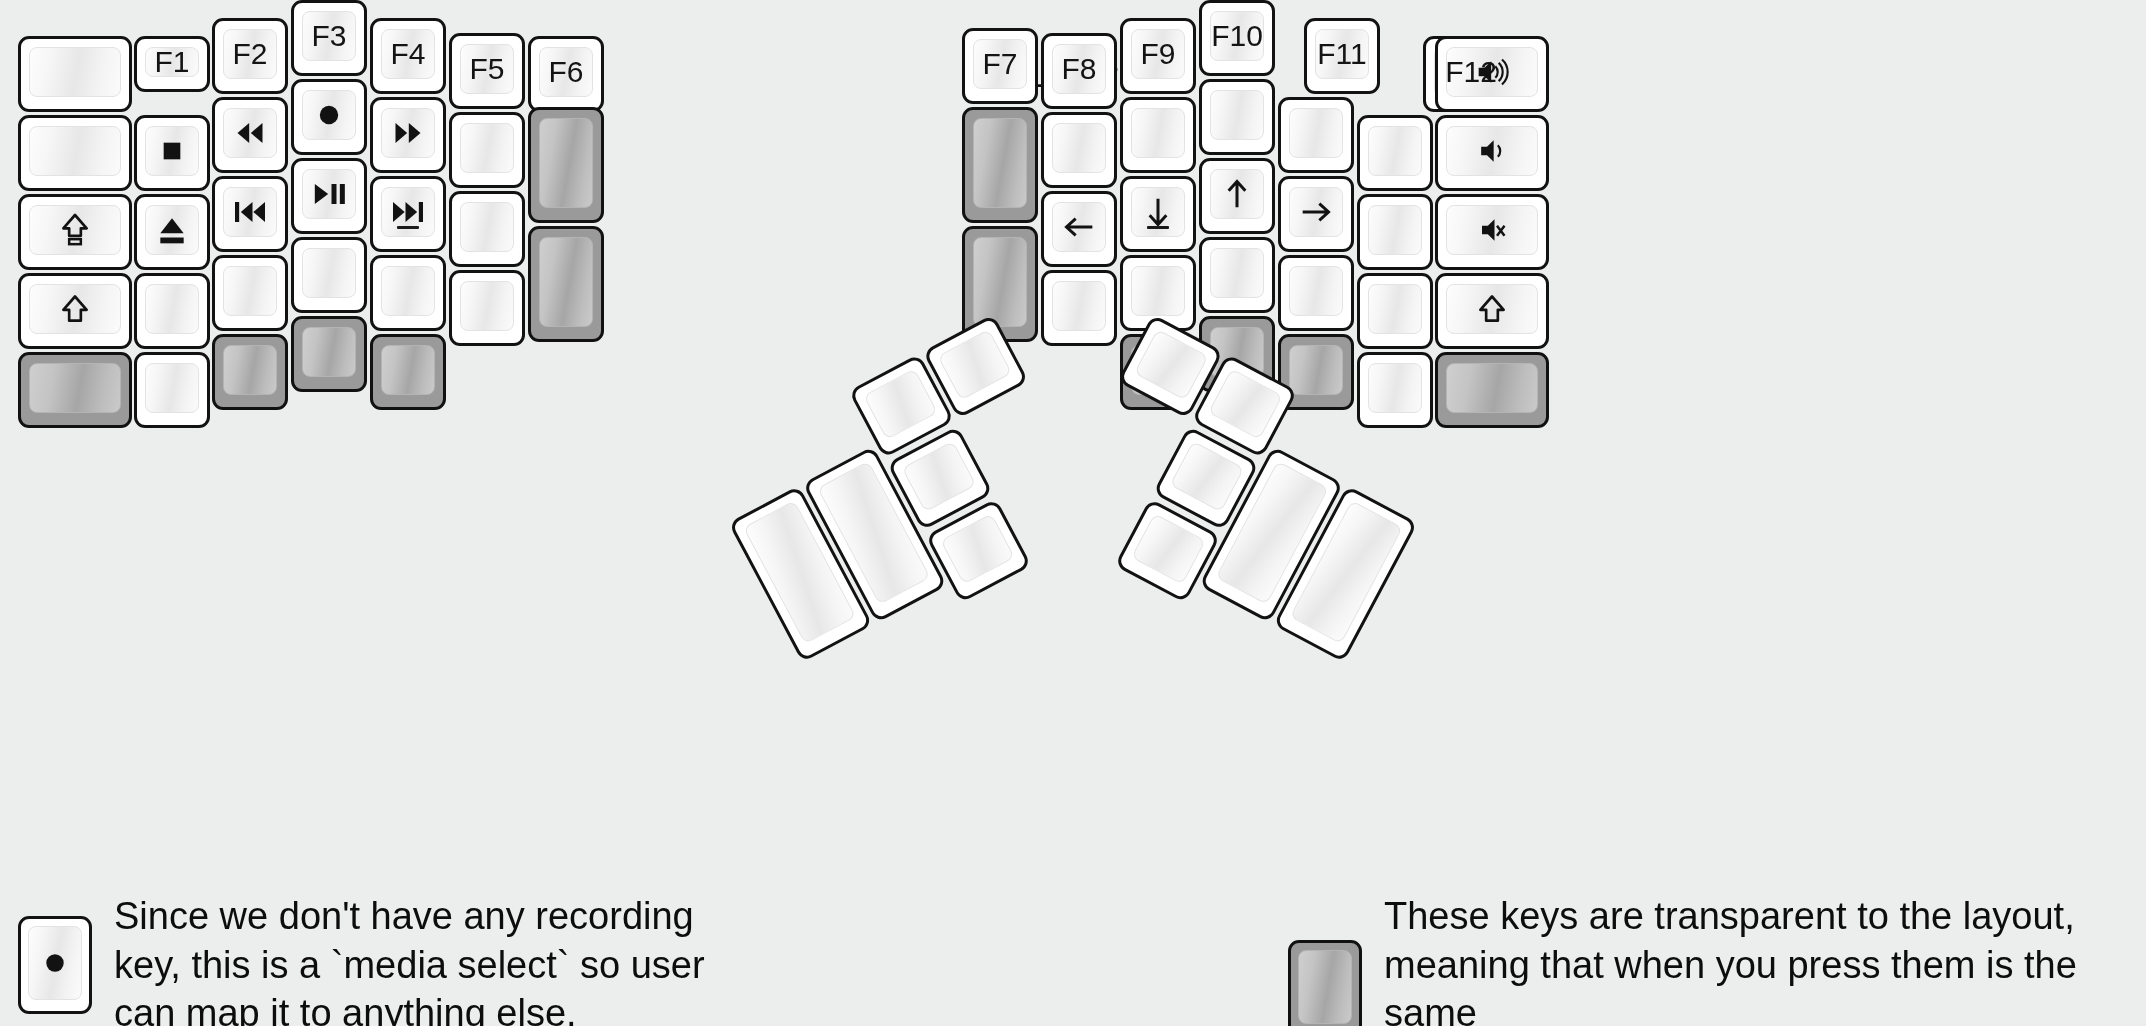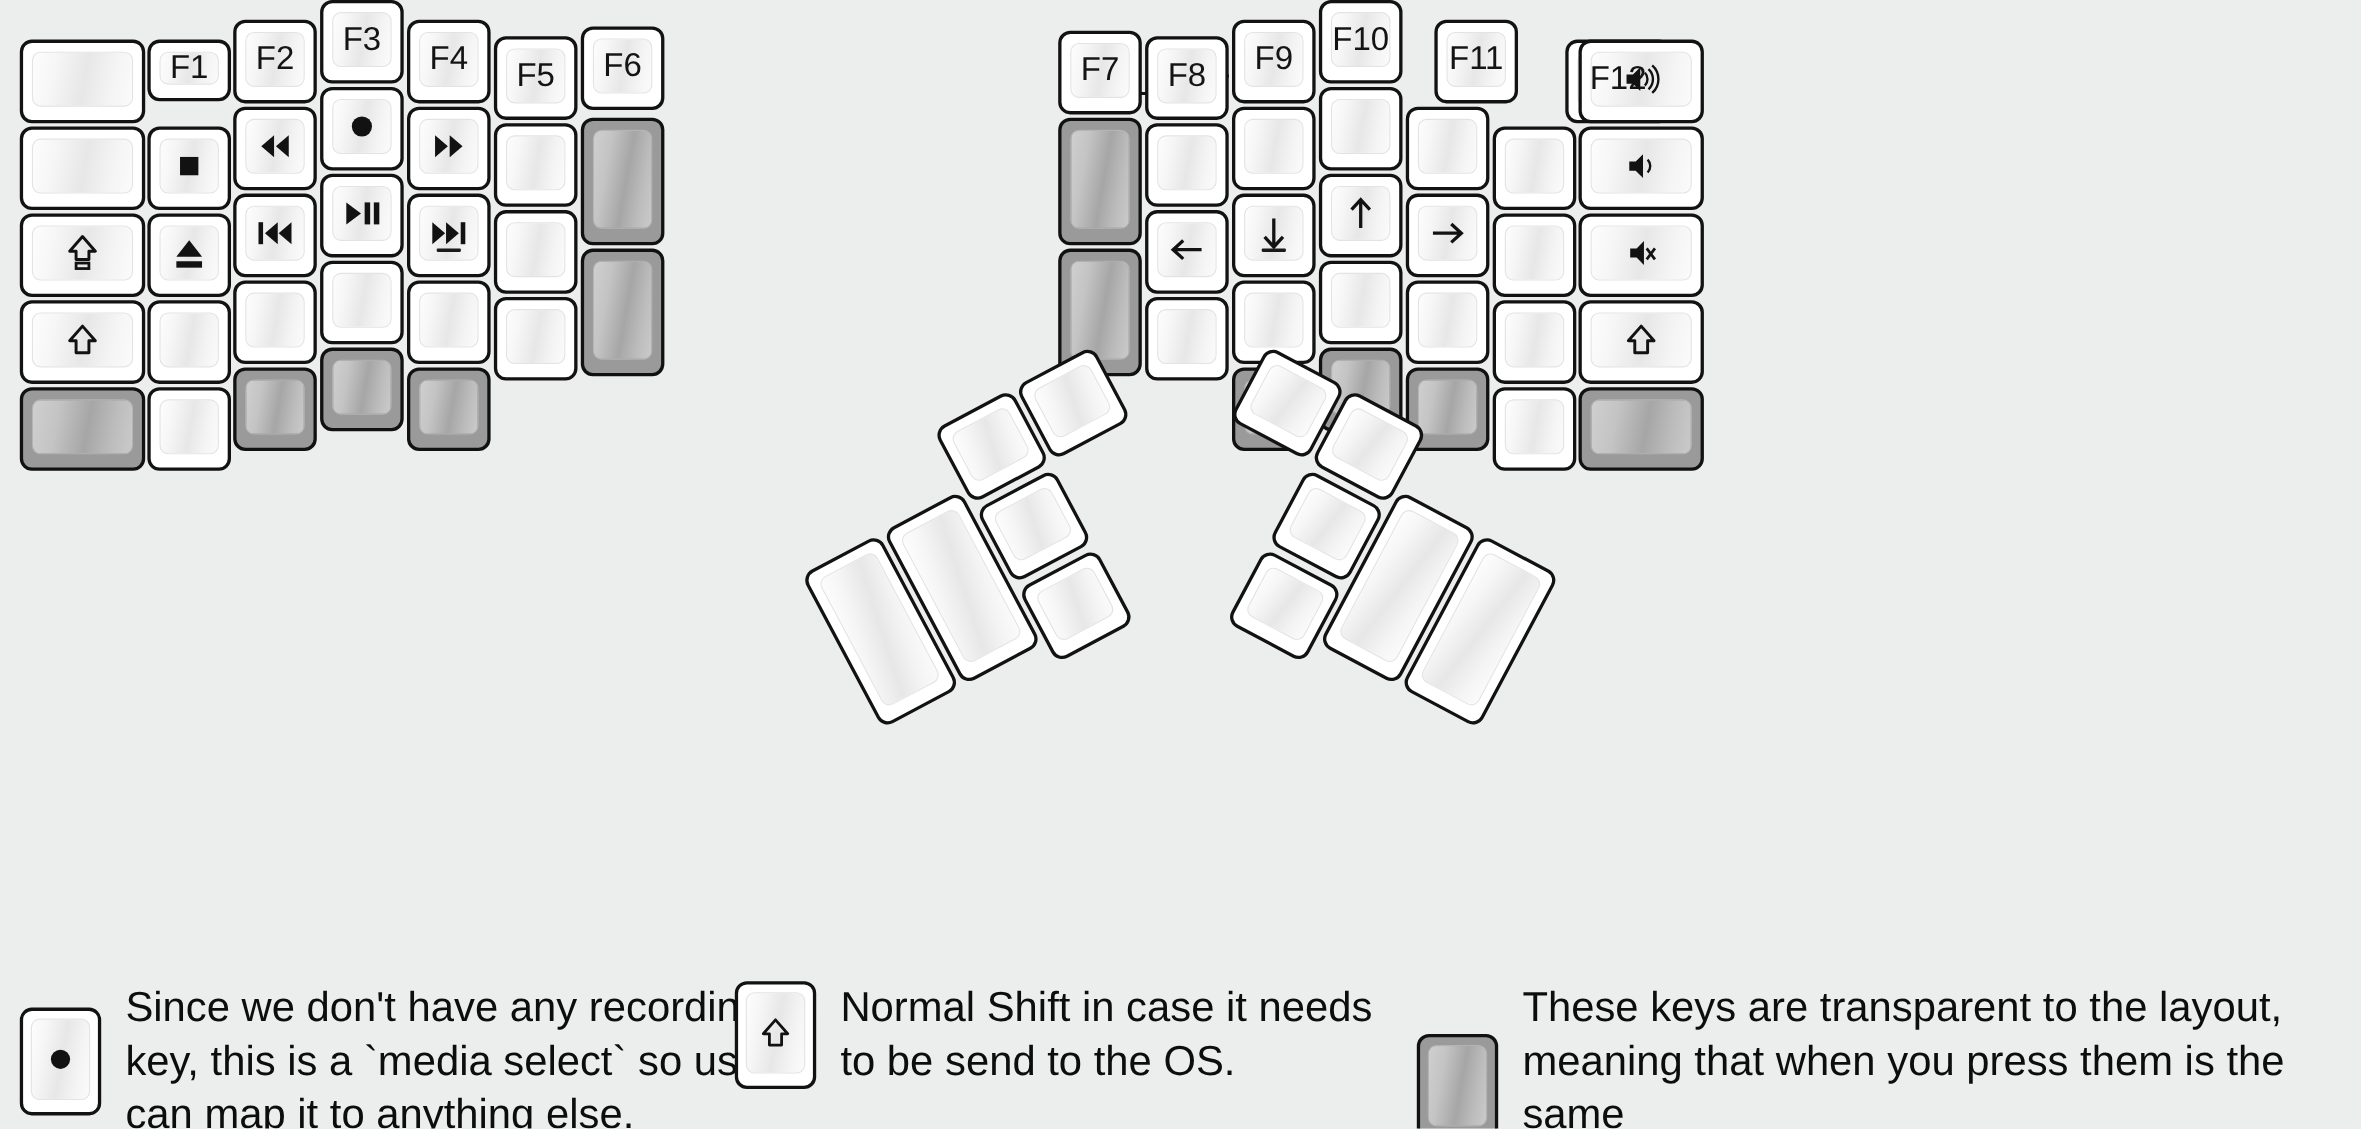--- a/index.html
+++ b/index.html
@@ -253,21 +253,21 @@
       </div>
       <div class="key" style="left: 449px; top: 112px; width: 76px; height: 76px;">
         <div class="cap"></div>
       </div>
       <div class="key" style="left: 449px; top: 191px; width: 76px; height: 76px;">
         <div class="cap"></div>
       </div>
       <div class="key" style="left: 449px; top: 270px; width: 76px; height: 76px;">
         <div class="cap"></div>
       </div>
-      <div class="key" style="left: 528px; top: 24px; width: 76px; height: 76px;">
+      <div class="key" style="left: 528px; top: 36px; width: 76px; height: 76px;">
         <div class="cap">
           <span class="lbl">F6</span>
         </div>
       </div>
       <div class="key trans" style="left: 528px; top: 107px; width: 76px; height: 116px;">
         <div class="cap"></div>
       </div>
       <div class="key trans" style="left: 528px; top: 226px; width: 76px; height: 116px;">
         <div class="cap"></div>
       </div>
@@ -487,33 +487,20 @@
               <svg xmlns="http://www.w3.org/2000/svg" width="38" height="38" viewBox="0 0 48 48" fill="#121212">
                 <circle cx="24" cy="24" r="11"></circle>
               </svg>
             </span>
           </div>
         </div>
         <div class="legend-text">Since we don't have any recording
 key, this is a `media select` so user
 can map it to anything else.</div>
       </div>
-      <div class="legend-item" style="left: 668px; top: 10px;">
-        <div class="legend-key">
-          <div class="cap">
-            <span class="glyph">
-              <svg xmlns="http://www.w3.org/2000/svg" width="38" height="38" viewBox="0 0 48 48" fill="#121212">
-                <path d="M24 9 L38 25 L31 25 L31 38 L17 38 L17 25 L10 25 Z" fill="none" stroke="#121212" stroke-width="3.2" stroke-linejoin="round"></path>
-              </svg>
-            </span>
-          </div>
-        </div>
-        <div class="legend-text">Normal Shift in case it needs
-to be send to the OS.</div>
-      </div>
       <div class="legend-item" style="left: 1288px; top: 10px;">
         <div class="legend-key trans">
           <div class="cap"></div>
         </div>
         <div class="legend-text">These keys are transparent to the layout,
 meaning that when you press them is the same
 as pressing this key on the previous layer.</div>
       </div>
     </div>
 </div>

